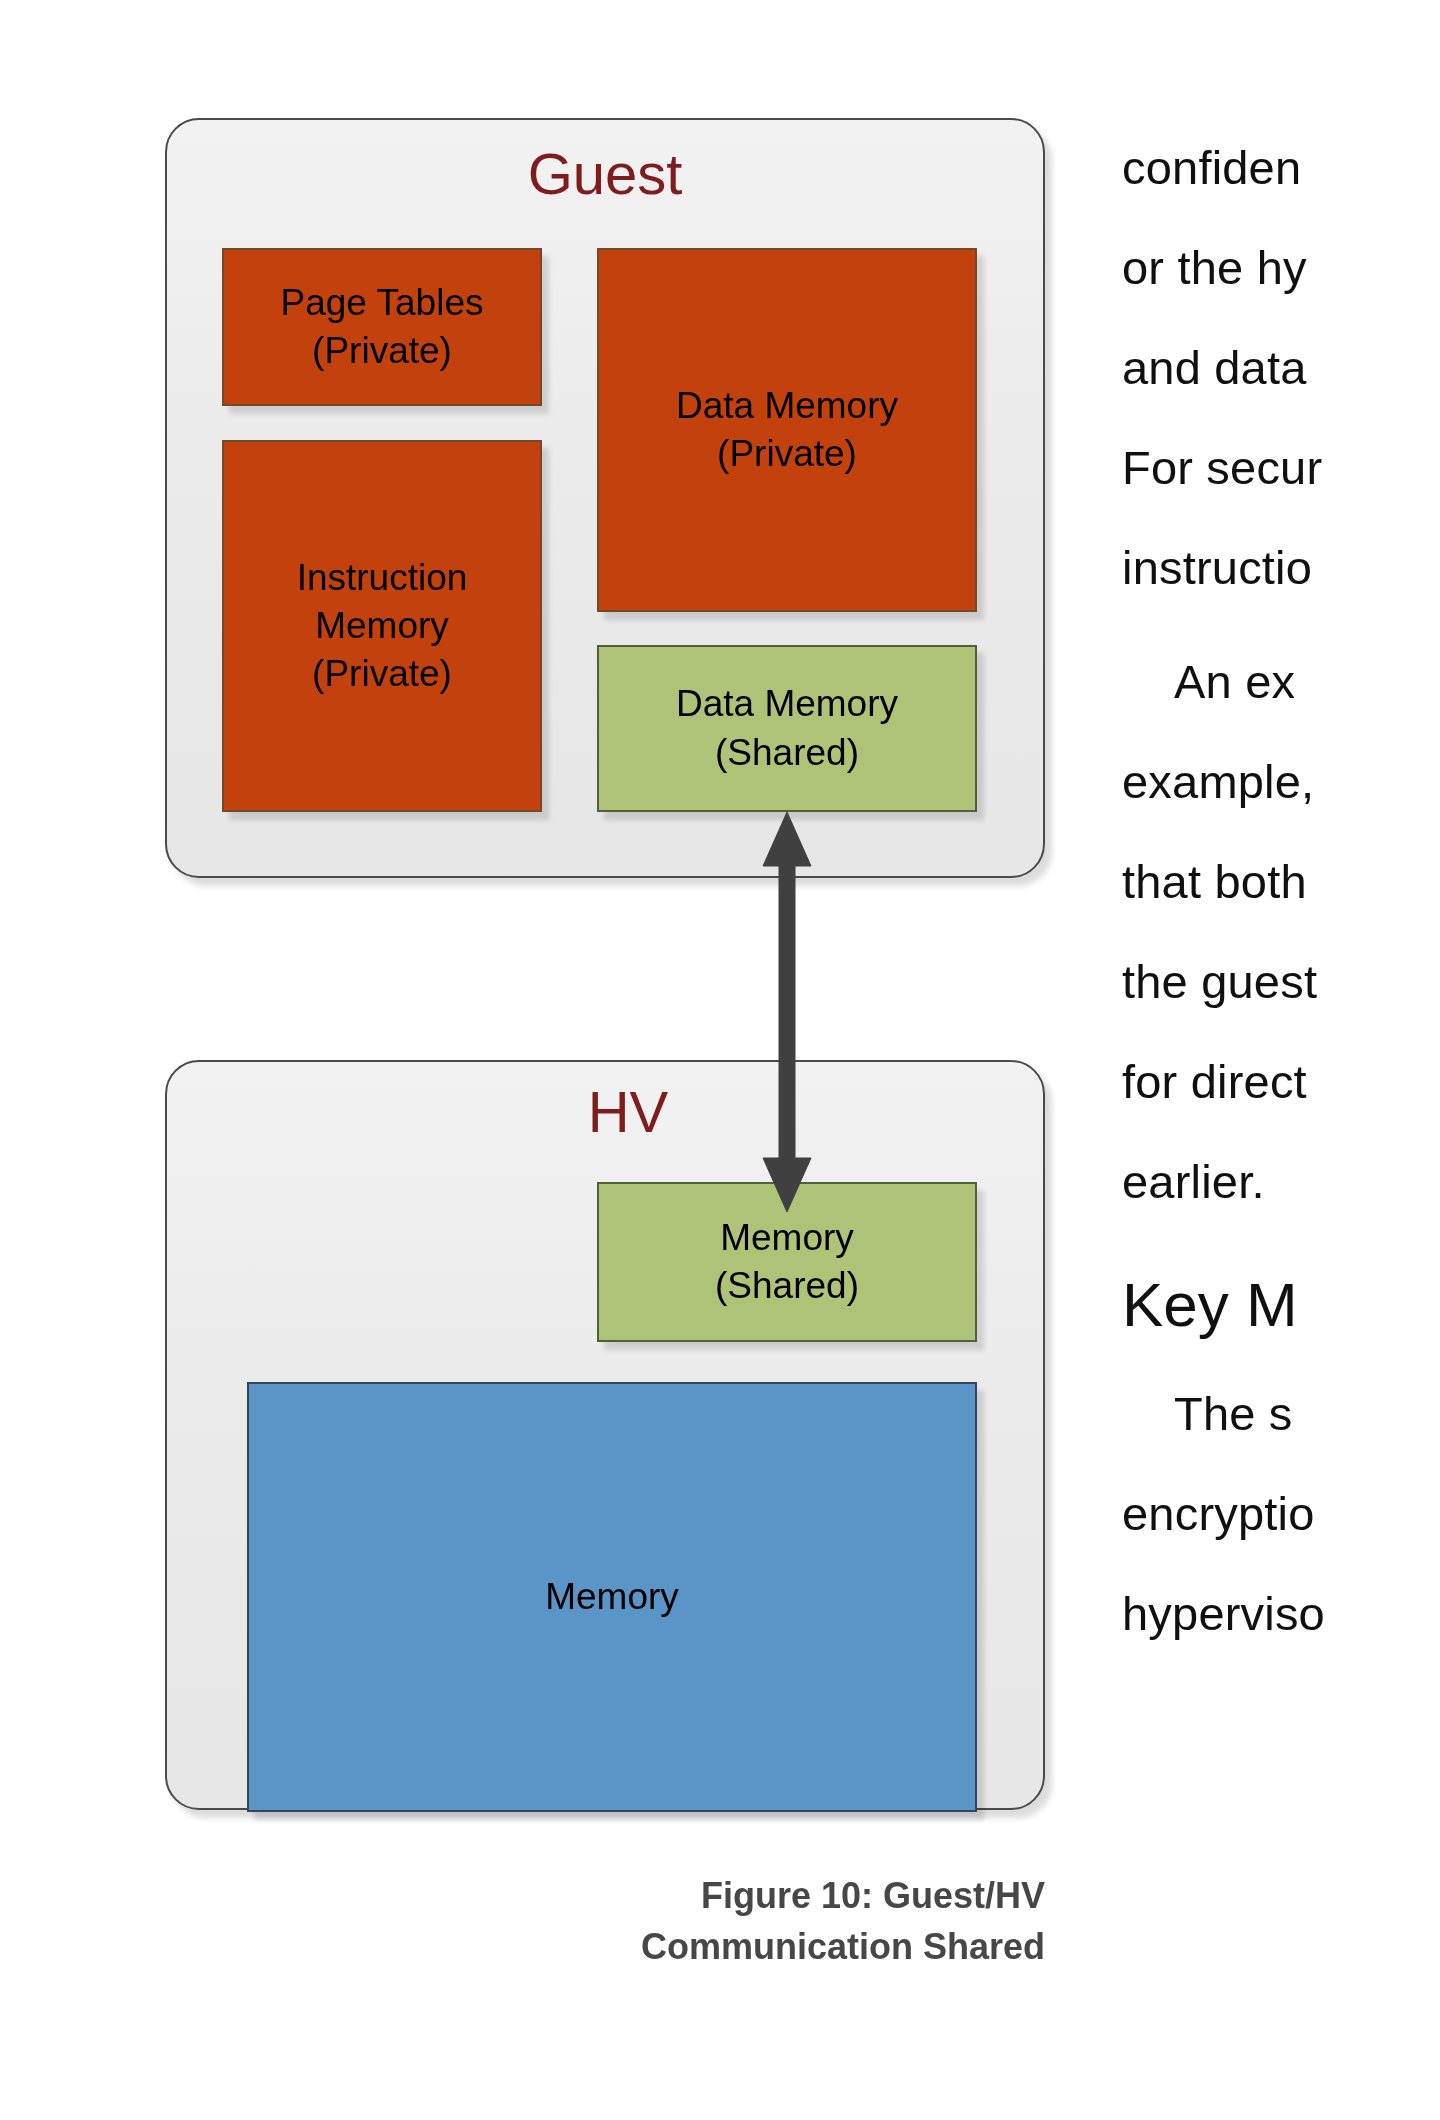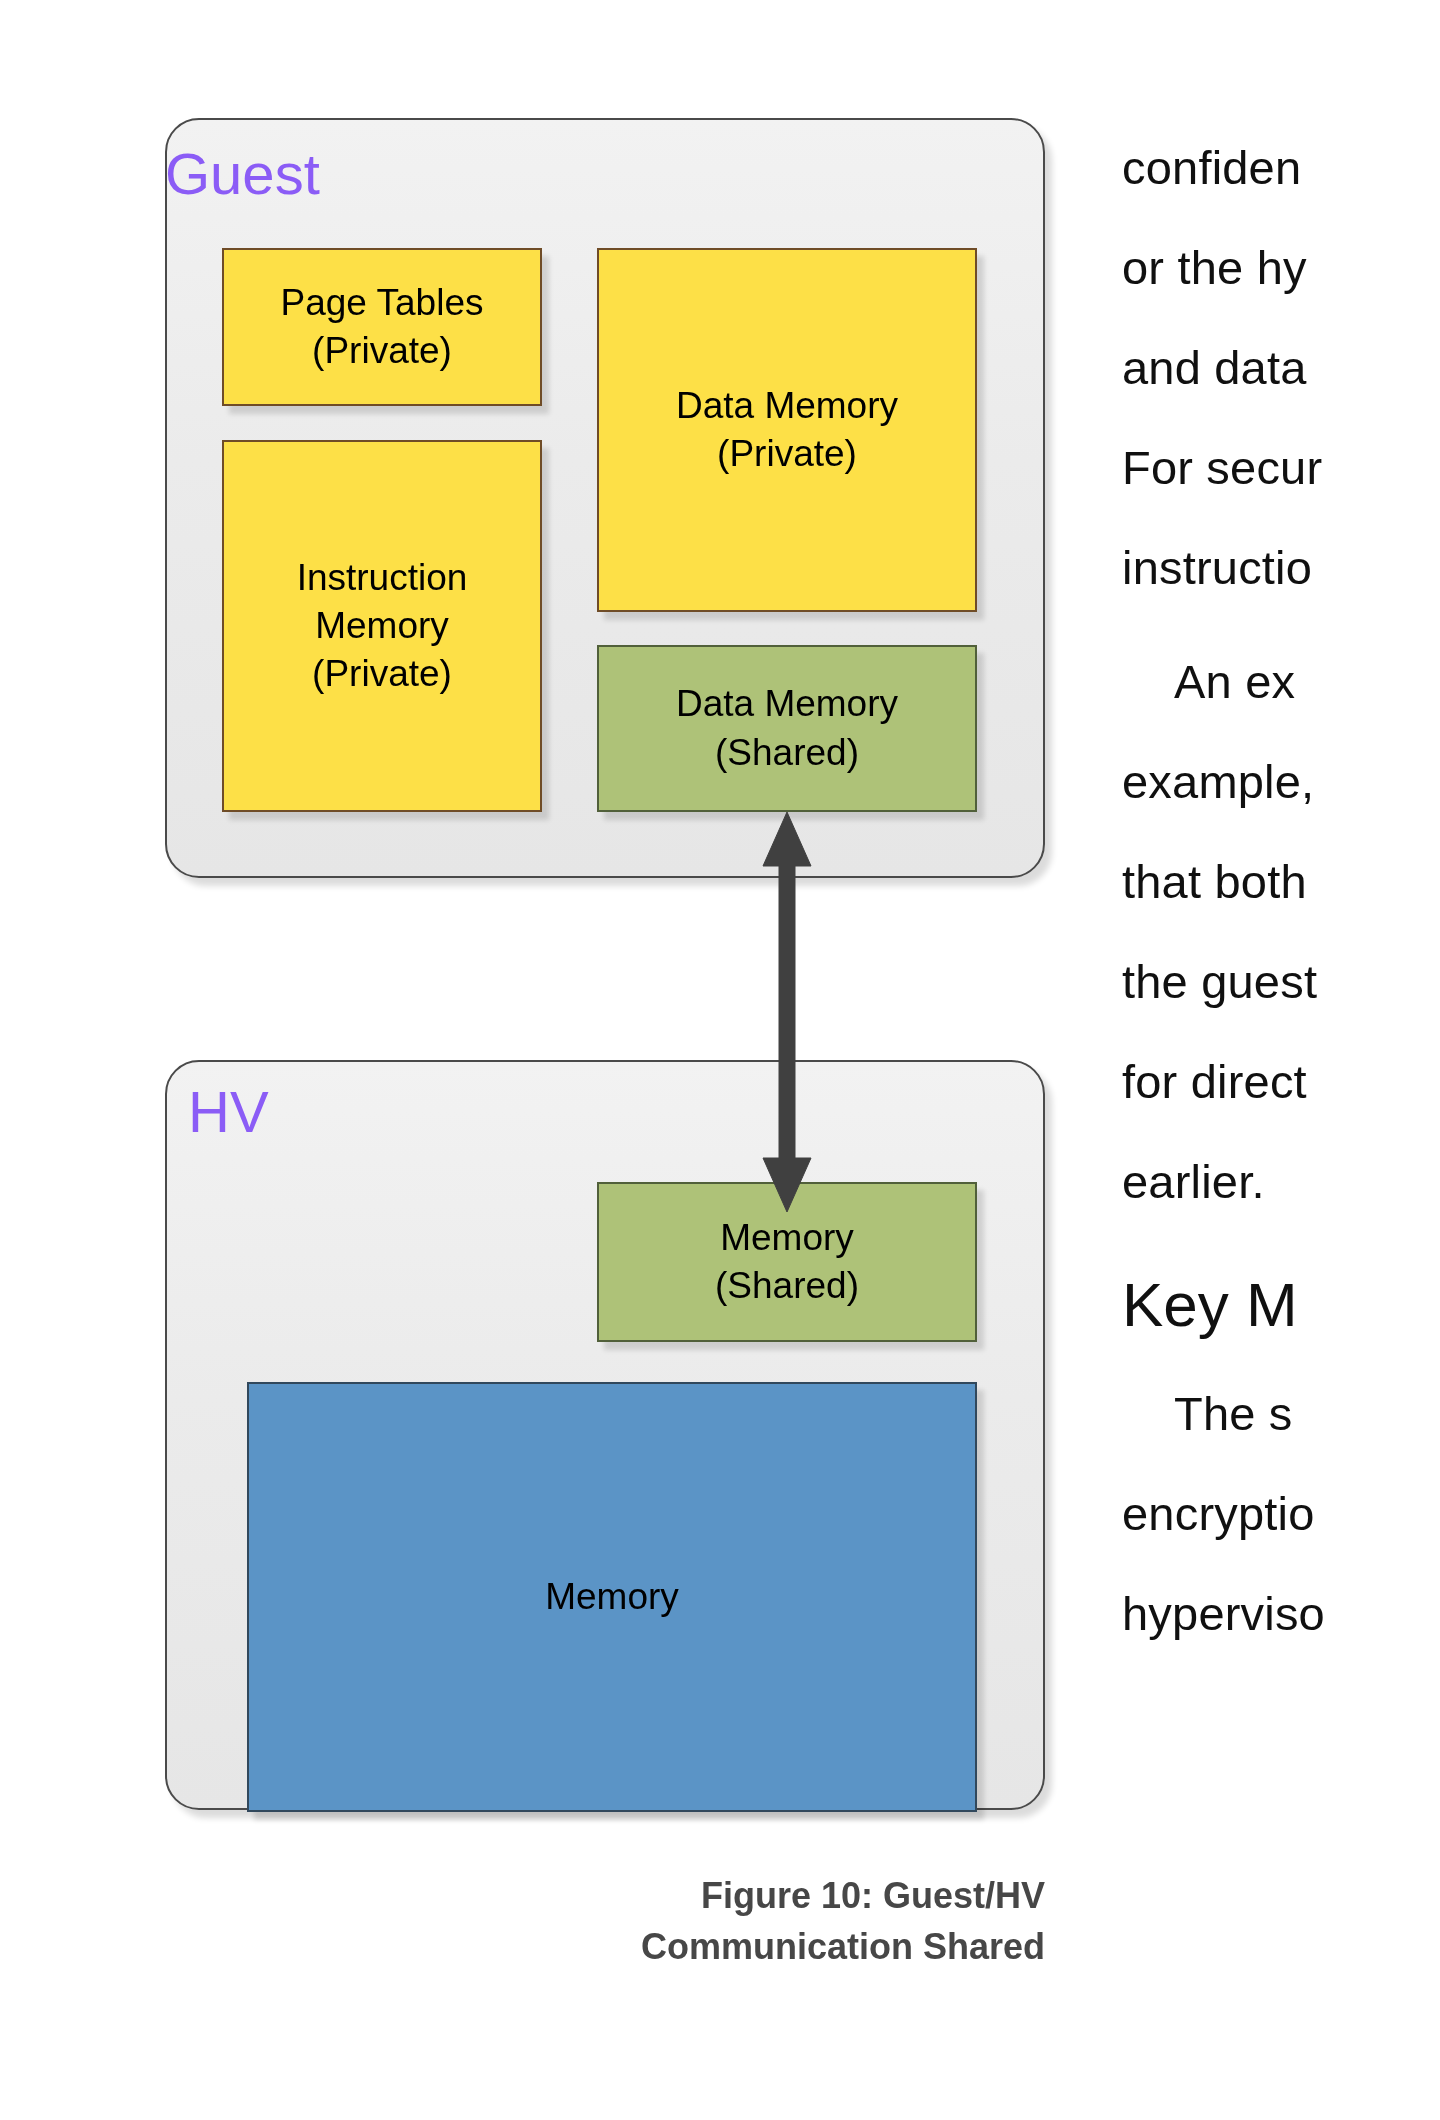--- a/index.html
+++ b/index.html
@@ -33,23 +33,23 @@
     box-shadow: 7px 8px 6px rgba(0,0,0,0.14);
     box-sizing: border-box;
   }
 
   #guest-group { left: 165px; top: 118px; width: 880px; height: 760px; }
   #hv-group    { left: 165px; top: 1060px; width: 880px; height: 750px; }
 
   .group-title {
     position: absolute;
     width: 100%;
-    text-align: left;
+    text-align: center;
     font-size: 58px;
-    color: #8b5cf6;
+    color: #7f1d1d;
     font-family: "Liberation Sans", sans-serif;
     letter-spacing: 0px;
     white-space: nowrap;
   }
   #guest-title { top: 22px; left: 0; }
 
   .mem-box {
     position: absolute;
     box-sizing: border-box;
     border: 2px solid #6a5040;
@@ -59,21 +59,21 @@
     align-items: center;
     justify-content: center;
     text-align: center;
     color: #000000;
     font-size: 37px;
     line-height: 1.30;
     font-family: "Liberation Sans", sans-serif;
   }
   .mem-box .ln { display: block; white-space: nowrap; }
 
-  .orange { background: #fde047; border-color: #6f4c27; }
+  .orange { background: #c2410c; border-color: #6f4c27; }
   .green  { background: #AEC278; border-color: #51603a; }
   .blue   { background: #5B94C6; border-color: #31485c; }
 
   
   #page-tables-box       { left: 222px; top: 248px;  width: 320px; height: 158px; }
   #instruction-mem-box   { left: 222px; top: 440px;  width: 320px; height: 372px; }
   #data-mem-private-box  { left: 597px; top: 248px;  width: 380px; height: 364px; }
   #data-mem-shared-box   { left: 597px; top: 645px;  width: 380px; height: 167px; }
 
   

